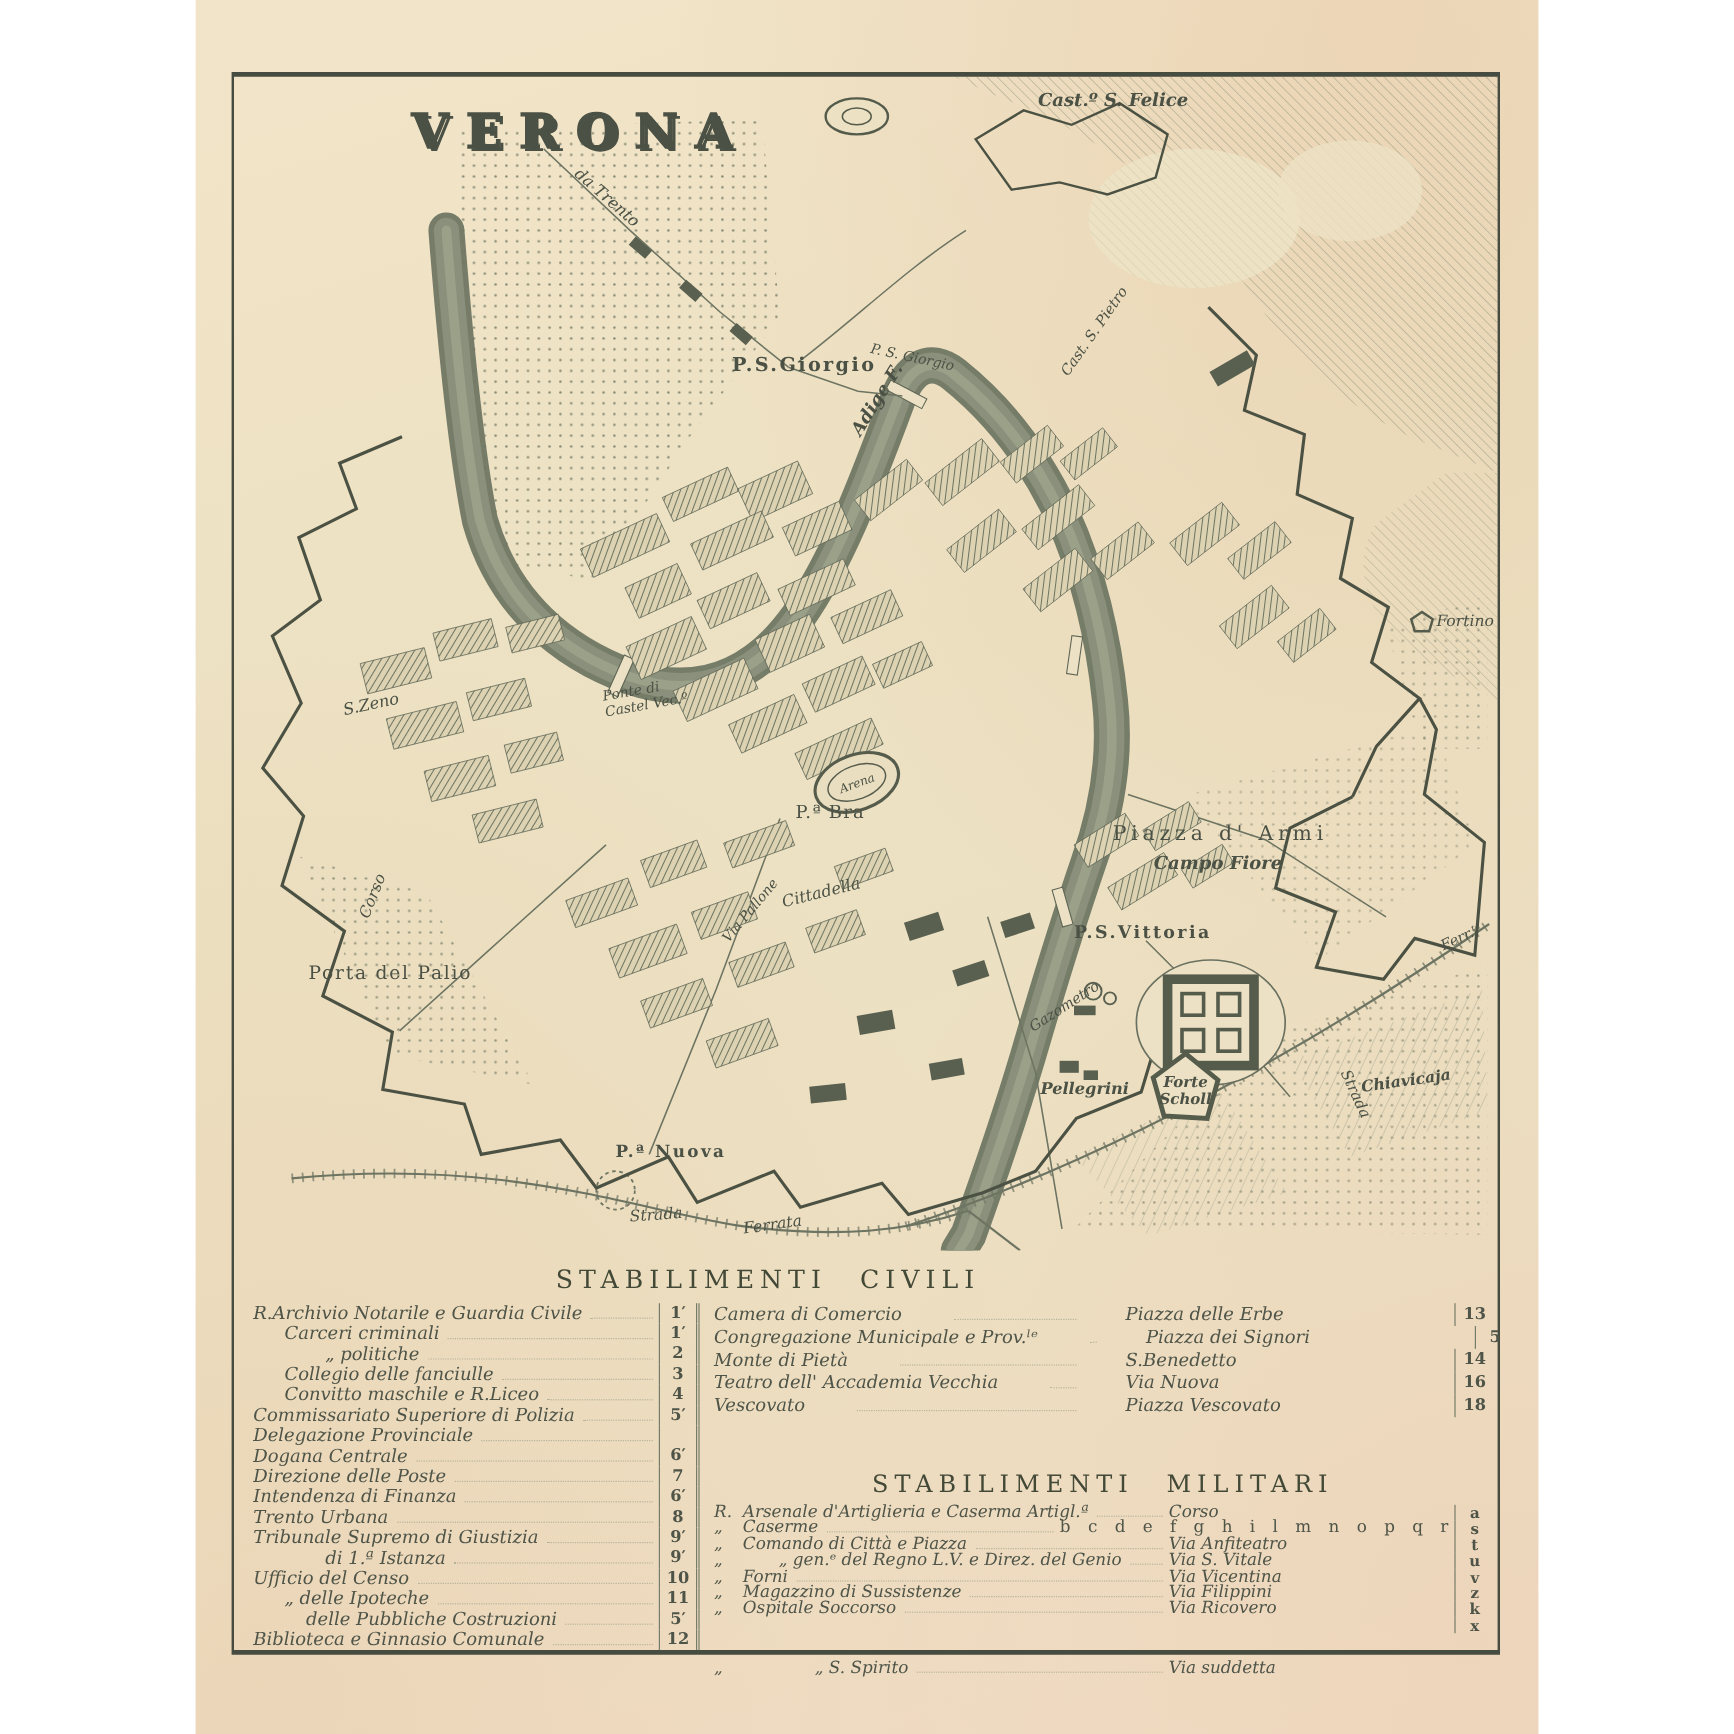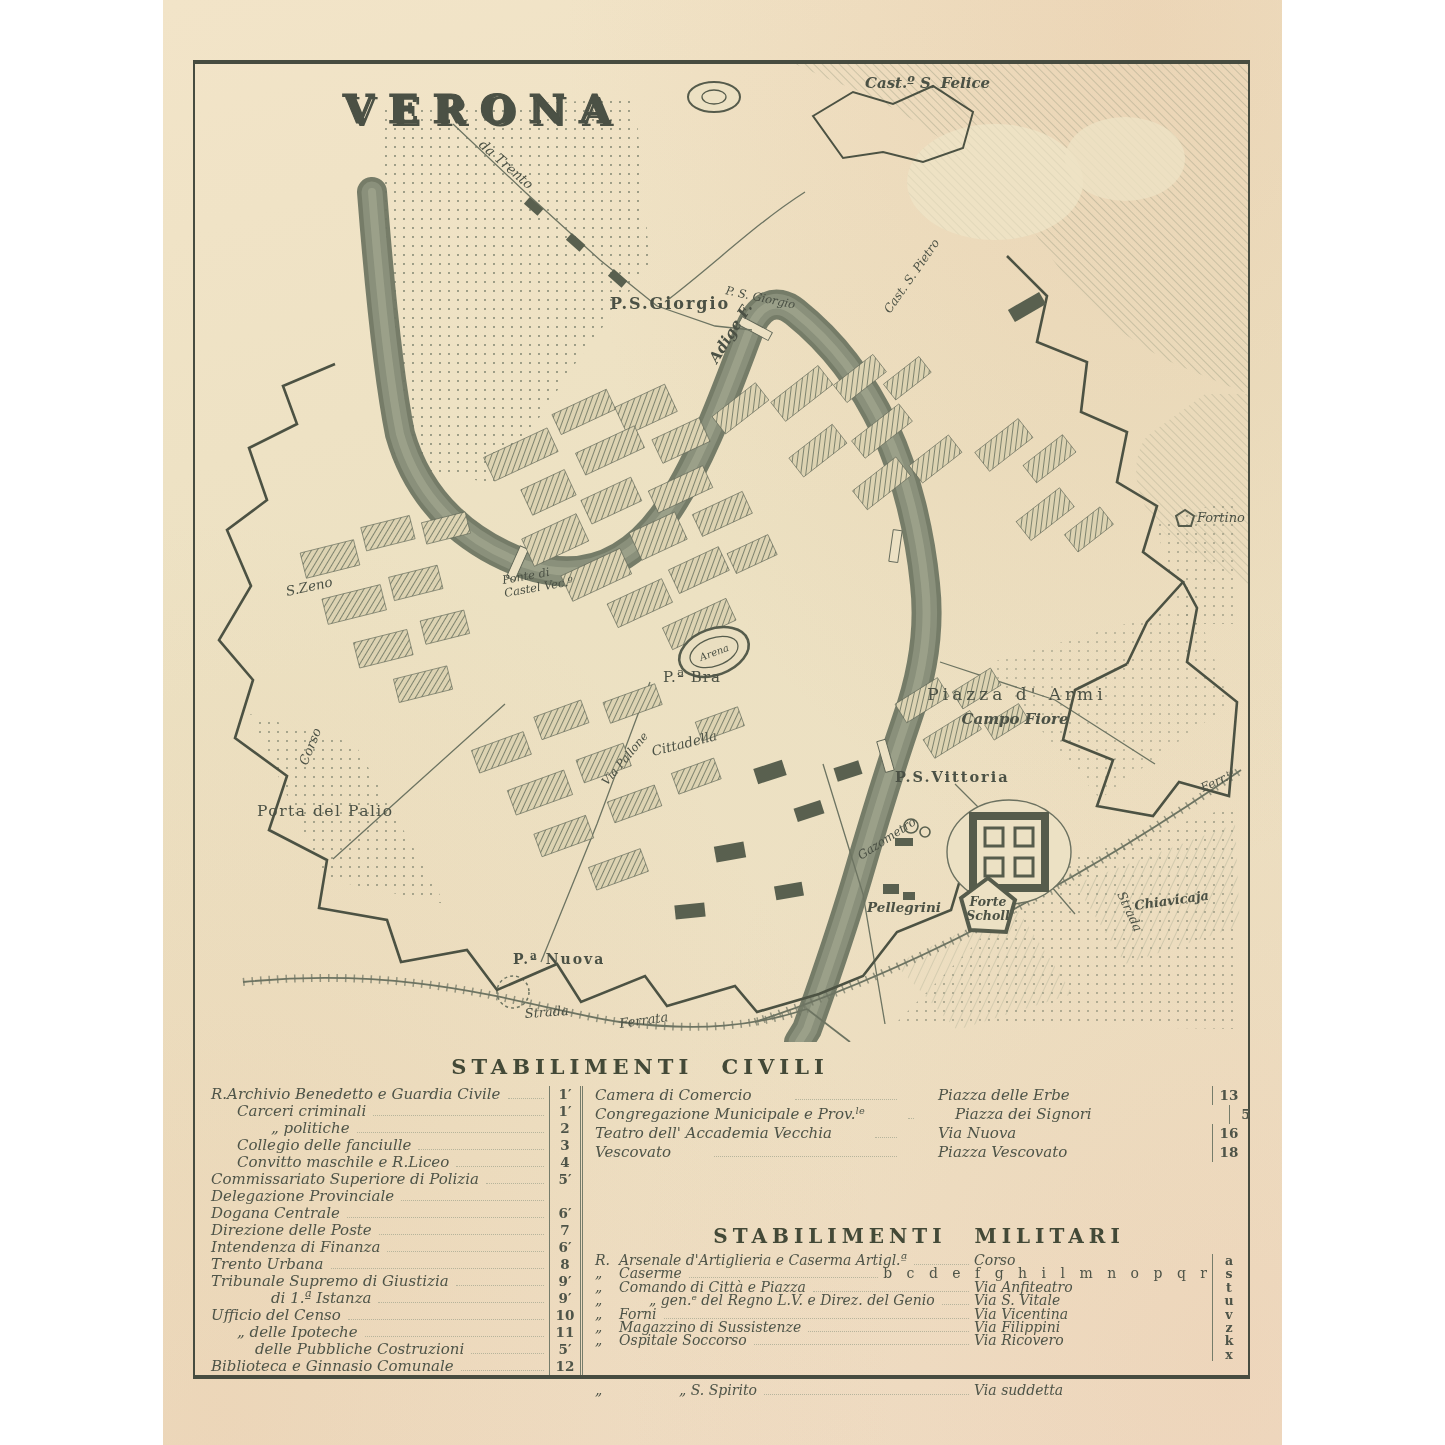--- a/index.html
+++ b/index.html
@@ -13,21 +13,21 @@
       linear-gradient(163deg,#f2e4c8 0%,#ece1c2 40%,#ede0c3 70%,#f0ddc6 100%);}
   .frame{position:absolute;left:30px;top:60px;width:1053px;height:1311px;
          border:2px solid #474c40;border-top-width:4px;border-bottom-width:4px;}
   .map-svg{position:absolute;left:0;top:0;}
   svg text{font-family:"DejaVu Serif",serif;fill:#4b5145;}
   .it{font-style:italic;}
   .bold{font-weight:bold;}
   
   .legend{position:absolute;left:0;top:978px;right:0;bottom:0;font-size:15px;
           font-style:italic;color:#4e5448;}
-  .sec-title{position:absolute;font-style:normal;font-weight:bold;letter-spacing:5px;
+  .sec-title{position:absolute;font-style:normal;font-weight:normal;letter-spacing:5px;
              word-spacing:16px;font-size:21px;color:#434937;text-align:center;}
   .civil-title{left:120px;top:12px;width:650px;}
   .mil-title{left:400px;top:182px;width:648px;font-size:20px;}
   .col-left{position:absolute;left:16px;top:44px;width:372px;}
   .lrow{display:flex;align-items:baseline;line-height:17px;height:17px;white-space:nowrap;}
   .lname{flex:0 0 auto;}
   .leader{flex:1 1 auto;border-bottom:1px dotted #9aa08a;margin:0 5px 4px 7px;min-width:6px;opacity:.65;}
   .lnum{flex:0 0 30px;text-align:center;font-style:normal;font-weight:bold;font-size:13.5px;
         border-left:1px solid #767c6a;border-right:3px double #767c6a;align-self:stretch;
         line-height:17px;}
@@ -281,21 +281,21 @@
           <text x="425" y="964" font-size="13" class="it" transform="rotate(-8 425 964)">Ferrata</text>
           <text x="318" y="900" font-size="14" letter-spacing="2" font-weight="bold">P.ª Nuova</text>
         </g>
       </svg>
 
       <div class="legend">
         <div class="sec-title civil-title">STABILIMENTI CIVILI</div>
 
         <div class="col-left">
           <div class="lrow">
-              <span class="lname">R.Archivio Benedetto e Guardia Civile</span>
+              <span class="lname">R.Archivio Notarile e Guardia Civile</span>
               <span class="leader"></span>
               <span class="lnum">1′</span>
             </div>
           <div class="lrow">
               <span class="lname ind1">Carceri criminali</span>
               <span class="leader"></span>
               <span class="lnum">1′</span>
             </div>
           <div class="lrow">
               <span class="lname ind2">„    politiche</span>
@@ -381,20 +381,26 @@
               <span class="rplace">Piazza delle Erbe</span>
               <span class="rnum">13</span>
             </div>
           <div class="rrow">
               <span class="rname">Congregazione Municipale e Prov.ˡᵉ</span>
               <span class="leader"></span>
               <span class="rplace">Piazza dei Signori</span>
               <span class="rnum">5</span>
             </div>
           <div class="rrow">
+              <span class="rname">Monte di Pietà</span>
+              <span class="leader"></span>
+              <span class="rplace">S.Benedetto</span>
+              <span class="rnum">14</span>
+            </div>
+          <div class="rrow">
               <span class="rname">Teatro dell' Accademia Vecchia</span>
               <span class="leader"></span>
               <span class="rplace">Via Nuova</span>
               <span class="rnum">16</span>
             </div>
           <div class="rrow">
               <span class="rname">Vescovato</span>
               <span class="leader"></span>
               <span class="rplace">Piazza Vescovato</span>
               <span class="rnum">18</span>

